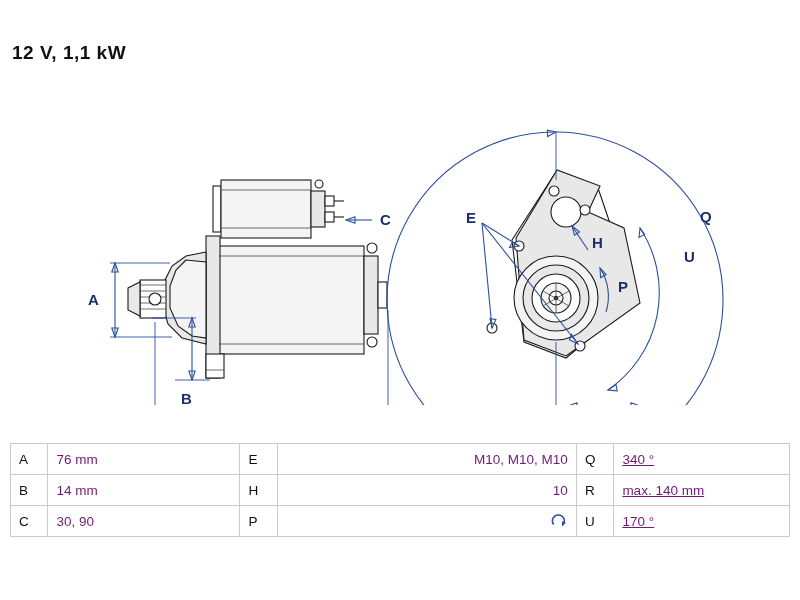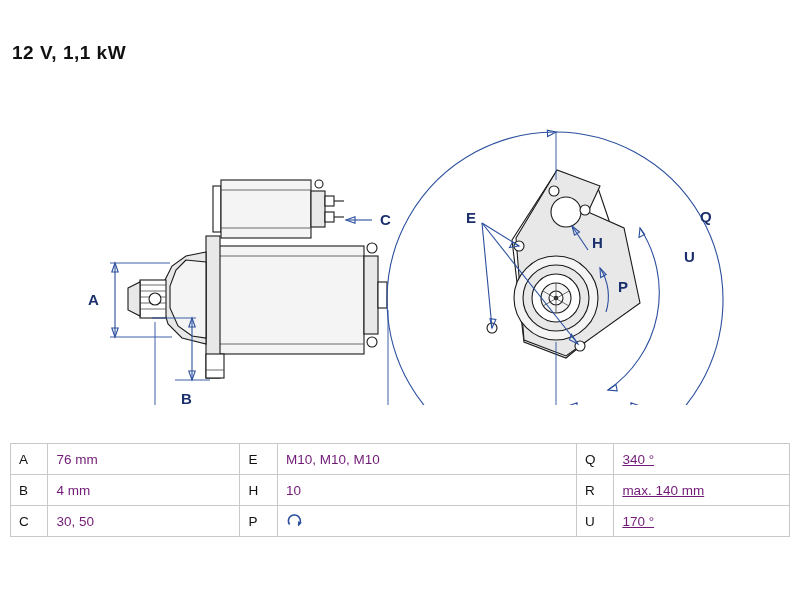--- a/index.html
+++ b/index.html
@@ -61,21 +61,21 @@
   }
   td.key {
     width: 22px;
     text-align: left;
     color: #111111;
   }
   td.val {
     color: #701a75;
   }
   td.val-a { width: 195px; }
-  td.val-b { width: 310px; }
+  td.val-b { width: 310px; text-align: right; }
   td.val-c { width: 170px; text-decoration: underline; }
   .rot-icon {
     display: inline-block;
     width: 18px;
     height: 18px;
     vertical-align: -4px;
   }
   svg { display: block; }
   .ln { stroke: #1a1a1a; stroke-width: 1.1; fill: none; }
   .ln-thin { stroke: #4a4a4a; stroke-width: 0.8; fill: none; }
@@ -234,29 +234,29 @@
       <tr>
         <td class="key">A</td>
         <td class="val val-a">76 mm</td>
         <td class="key">E</td>
         <td class="val val-b">M10, M10, M10</td>
         <td class="key">Q</td>
         <td class="val val-c">340 °</td>
       </tr>
       <tr>
         <td class="key">B</td>
-        <td class="val val-a">4 mm</td>
+        <td class="val val-a">14 mm</td>
         <td class="key">H</td>
         <td class="val val-b">10</td>
         <td class="key">R</td>
         <td class="val val-c">max. 140 mm</td>
       </tr>
       <tr>
         <td class="key">C</td>
-        <td class="val val-a">30, 50</td>
+        <td class="val val-a">30, 90</td>
         <td class="key">P</td>
         <td class="val val-b">
           <span class="rot-icon">
             <svg width="18" height="18" viewBox="0 0 18 18">
               <path d="M3.6,12.6 A6,6 0 1 1 12.2,13.6" fill="none" stroke="#2b4f9e" stroke-width="1.6"></path>
               <path d="M12.2,13.6 l-0.3,-4.4 l4.1,1.5 Z" fill="#2b4f9e"></path>
             </svg>
           </span>
         </td>
         <td class="key">U</td>

